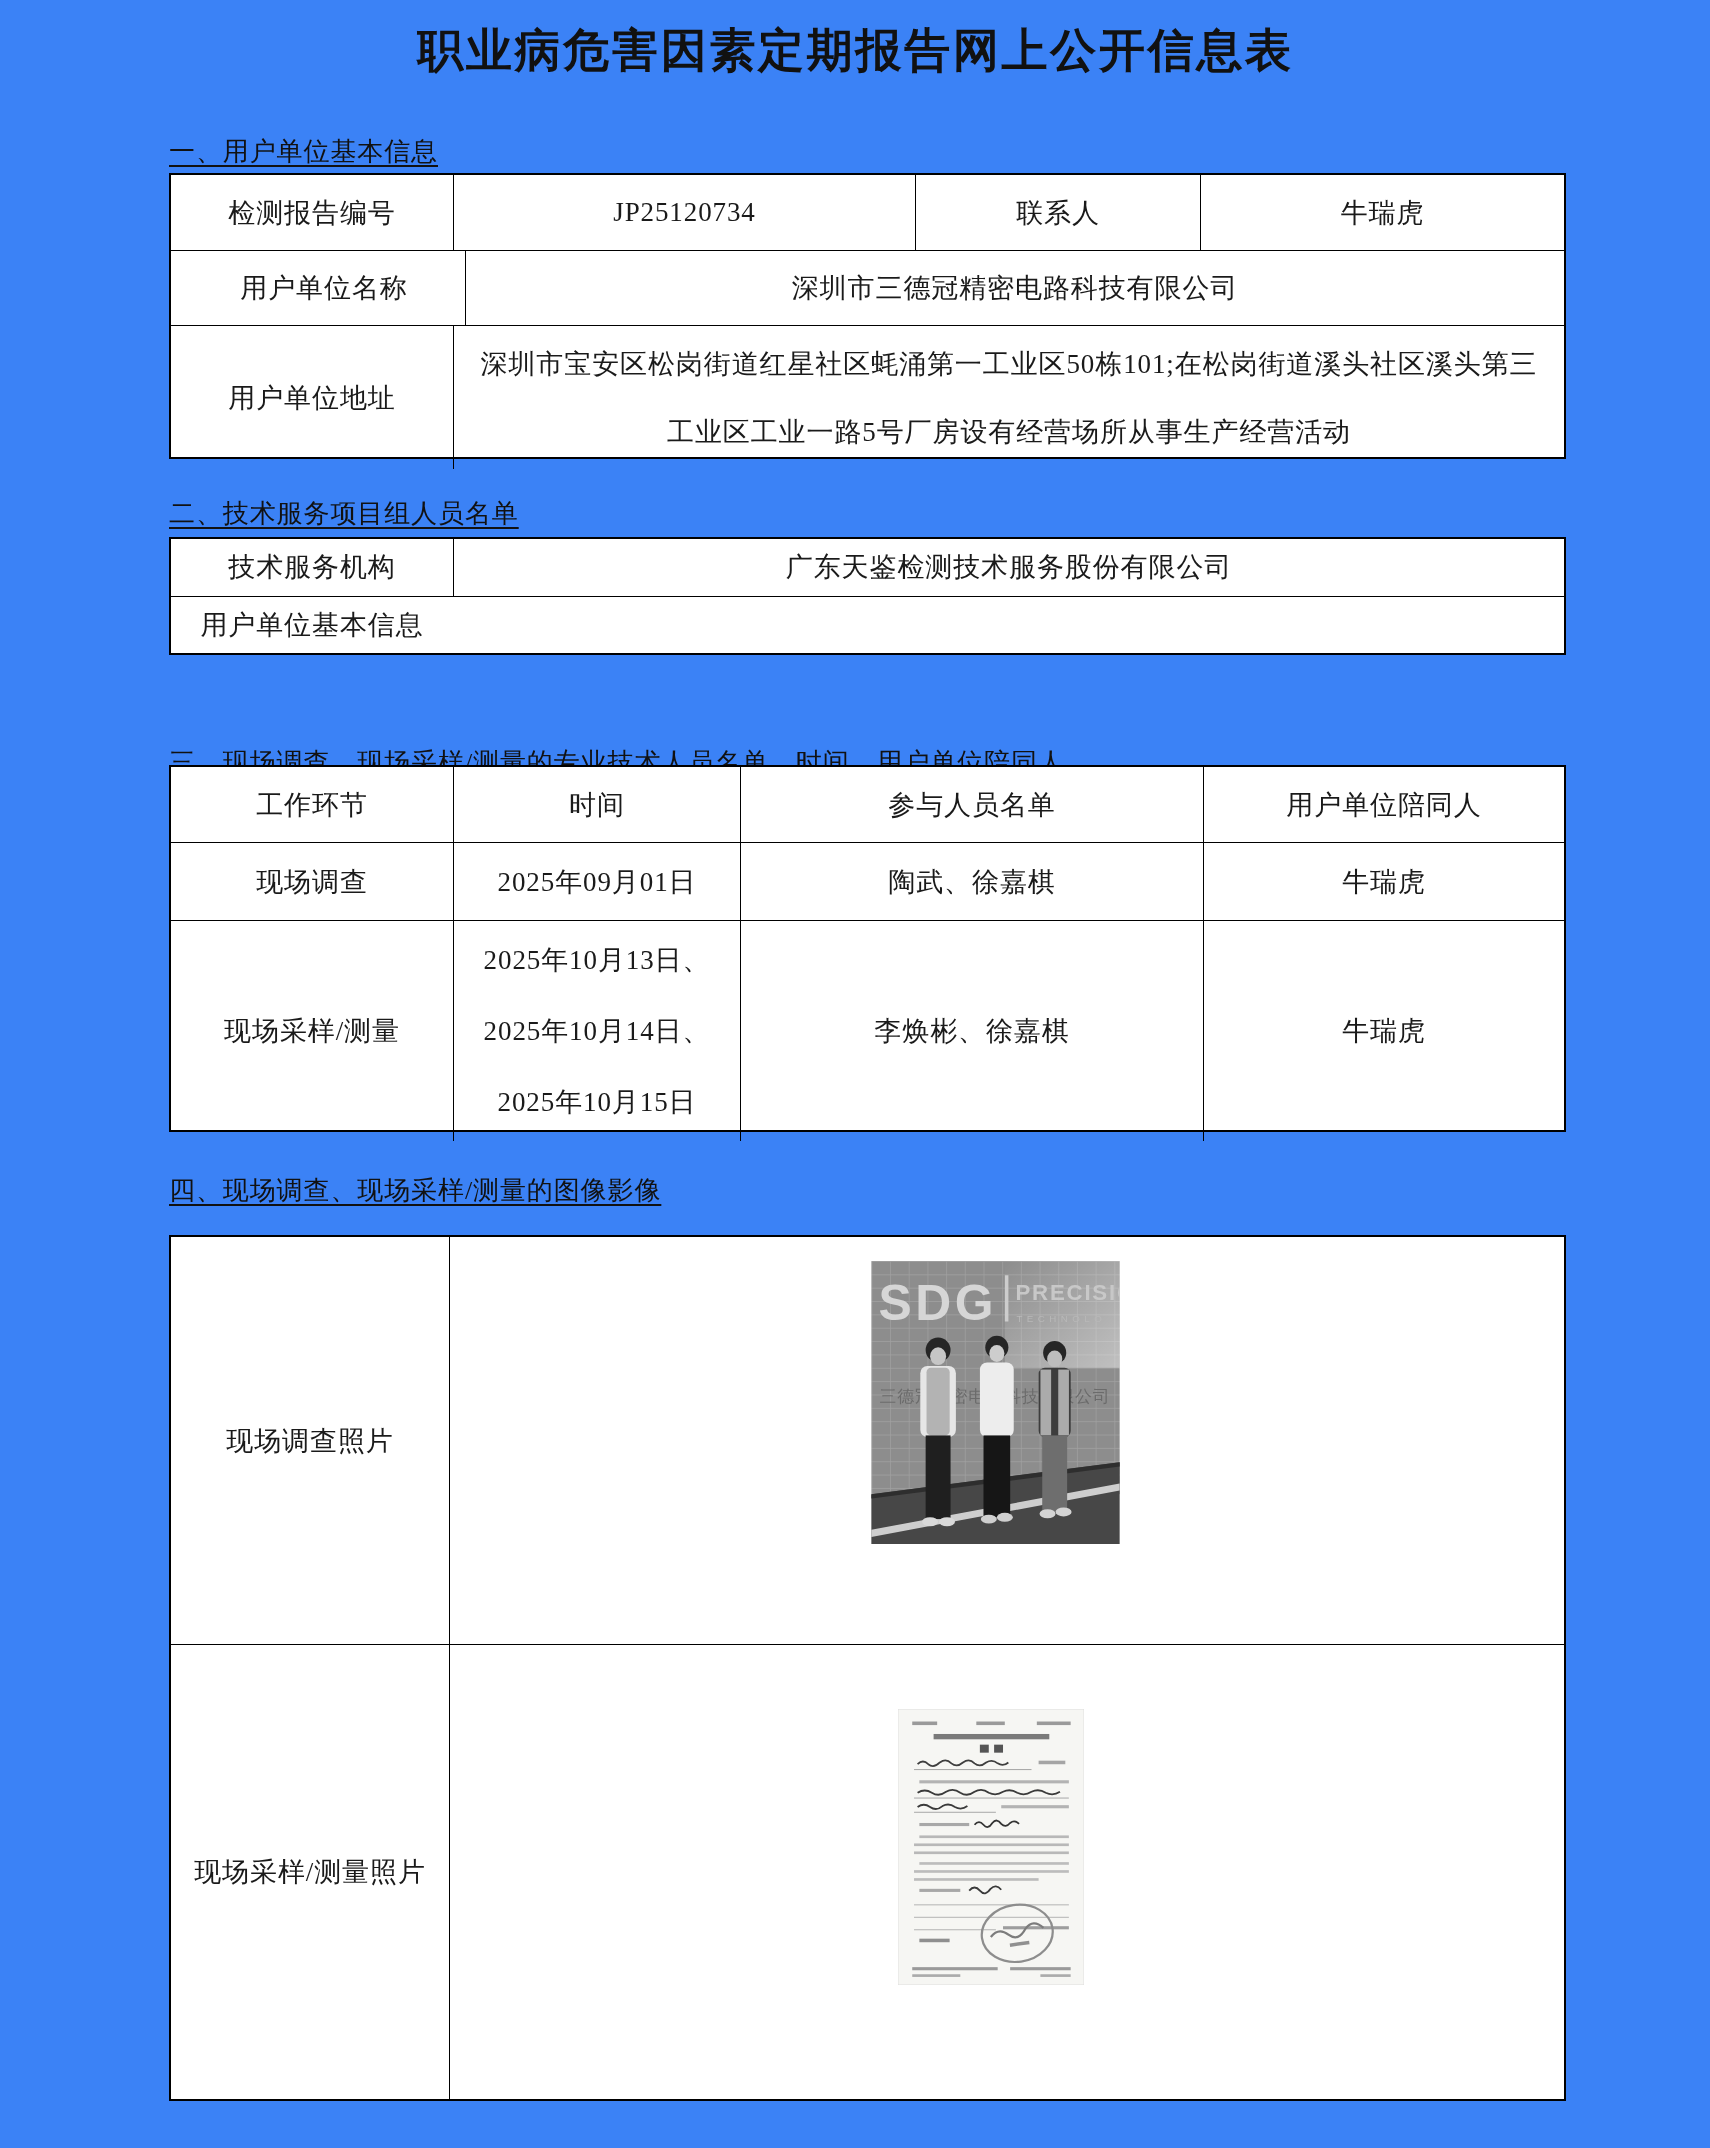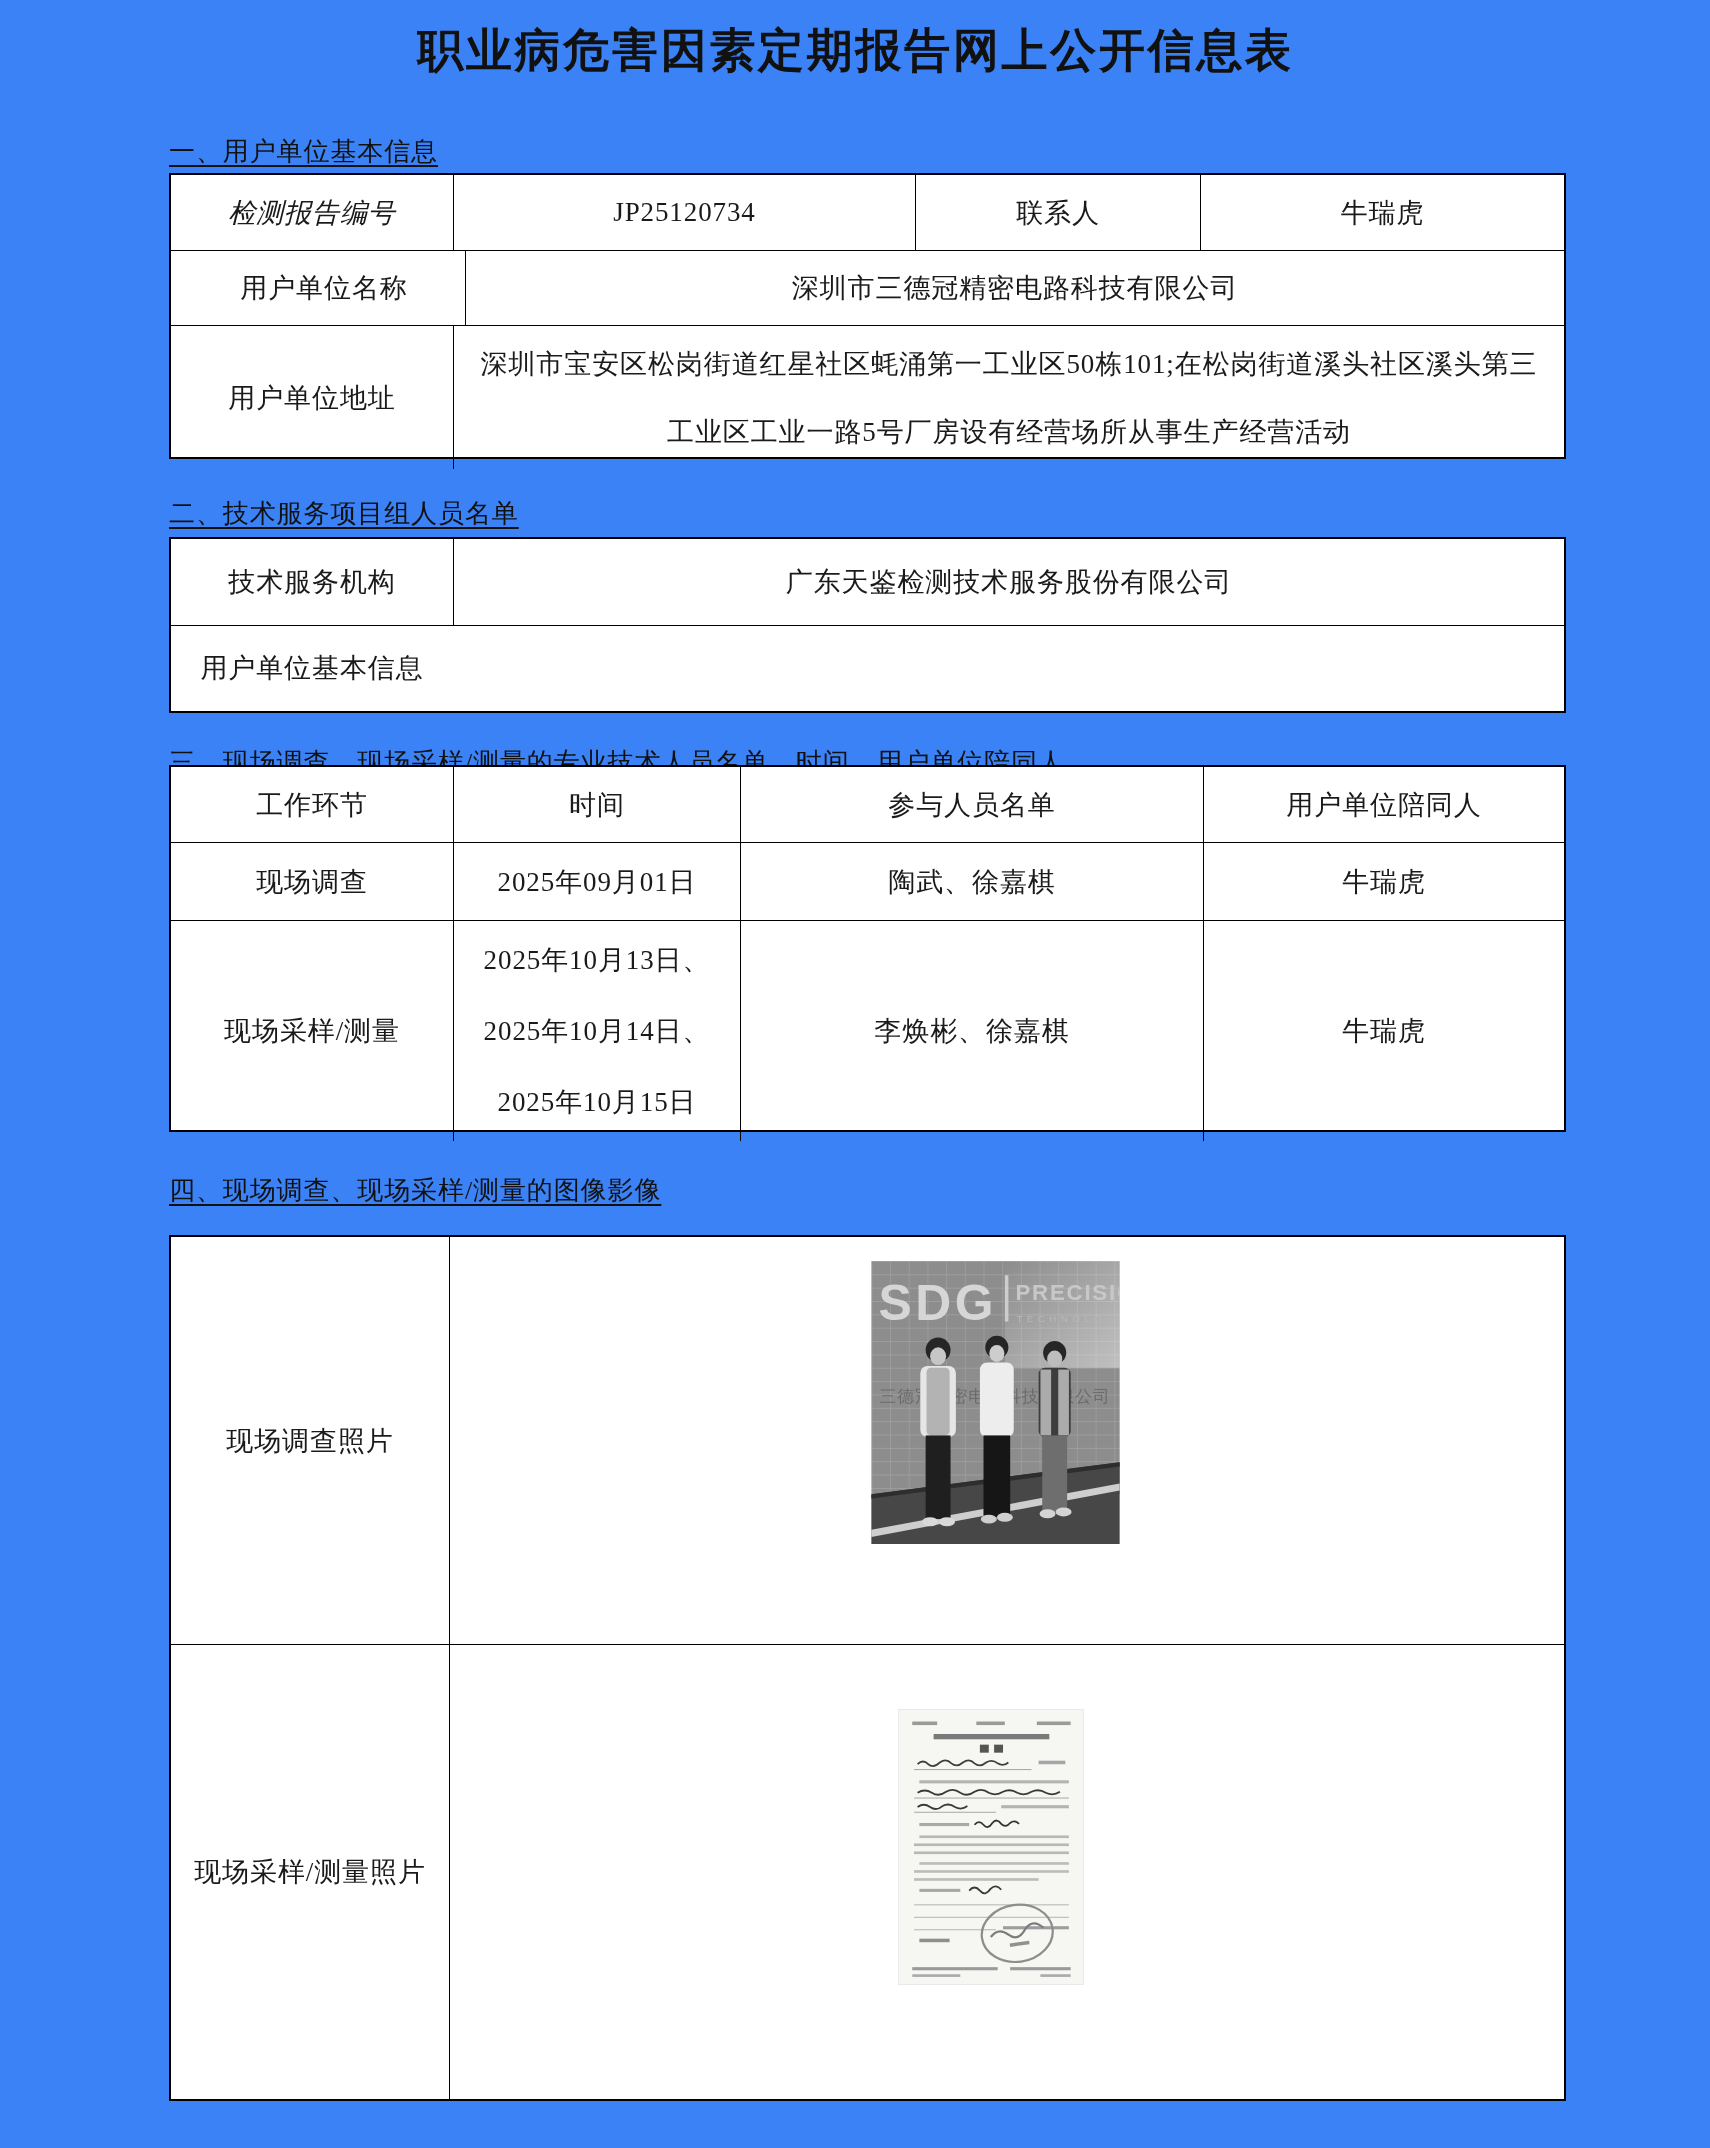--- a/index.html
+++ b/index.html
@@ -64,41 +64,41 @@
 <body>
 
 <div class="page">
 
   <div class="abs doc-title">职业病危害因素定期报告网上公开信息表</div>
 
   <div class="abs sec-heading" style="top:134px;">一、用户单位基本信息</div>
 
   <div class="abs tbl" style="left:169px; top:173px; width:1397px; height:286px;">
     <div class="tr" style="height:75px;">
-      <div class="td" style="width:282px;font-style:italic;">检测报告编号</div>
+      <div class="td" style="width:282px;">检测报告编号</div>
       <div class="td" style="width:462px;">JP25120734</div>
       <div class="td" style="width:285px;">联系人</div>
       <div class="td flexfill">牛瑞虎</div>
     </div>
     <div class="tr" style="height:75px;padding-left:12px;">
       <div class="td" style="width:282px;">用户单位名称</div>
       <div class="td flexfill">深圳市三德冠精密电路科技有限公司</div>
     </div>
     <div class="tr grow">
       <div class="td" style="width:282px;">用户单位地址</div>
       <div class="td flexfill">
         <div class="addr-line">深圳市宝安区松岗街道红星社区蚝涌第一工业区50栋101;在松岗街道溪头社区溪头第三</div>
         <div class="addr-line">工业区工业一路5号厂房设有经营场所从事生产经营活动</div>
       </div>
     </div>
   </div>
 
   <div class="abs sec-heading" style="top:496px;">二、技术服务项目组人员名单</div>
 
-  <div class="abs tbl" style="left:169px; top:537px; width:1397px; height:176px;">
+  <div class="abs tbl" style="left:169px; top:537px; width:1397px; height:118px;">
     <div class="tr grow">
       <div class="td" style="width:282px;">技术服务机构</div>
       <div class="td flexfill">广东天鉴检测技术服务股份有限公司</div>
     </div>
     <div class="tr grow">
       <div class="td" style="width:282px;">用户单位基本信息</div>
     </div>
   </div>
 
   <div class="abs sec-heading" style="top:729px;margin-top:16px;">三、现场调查、现场采样/测量的专业技术人员名单、时间、用户单位陪同人</div>

